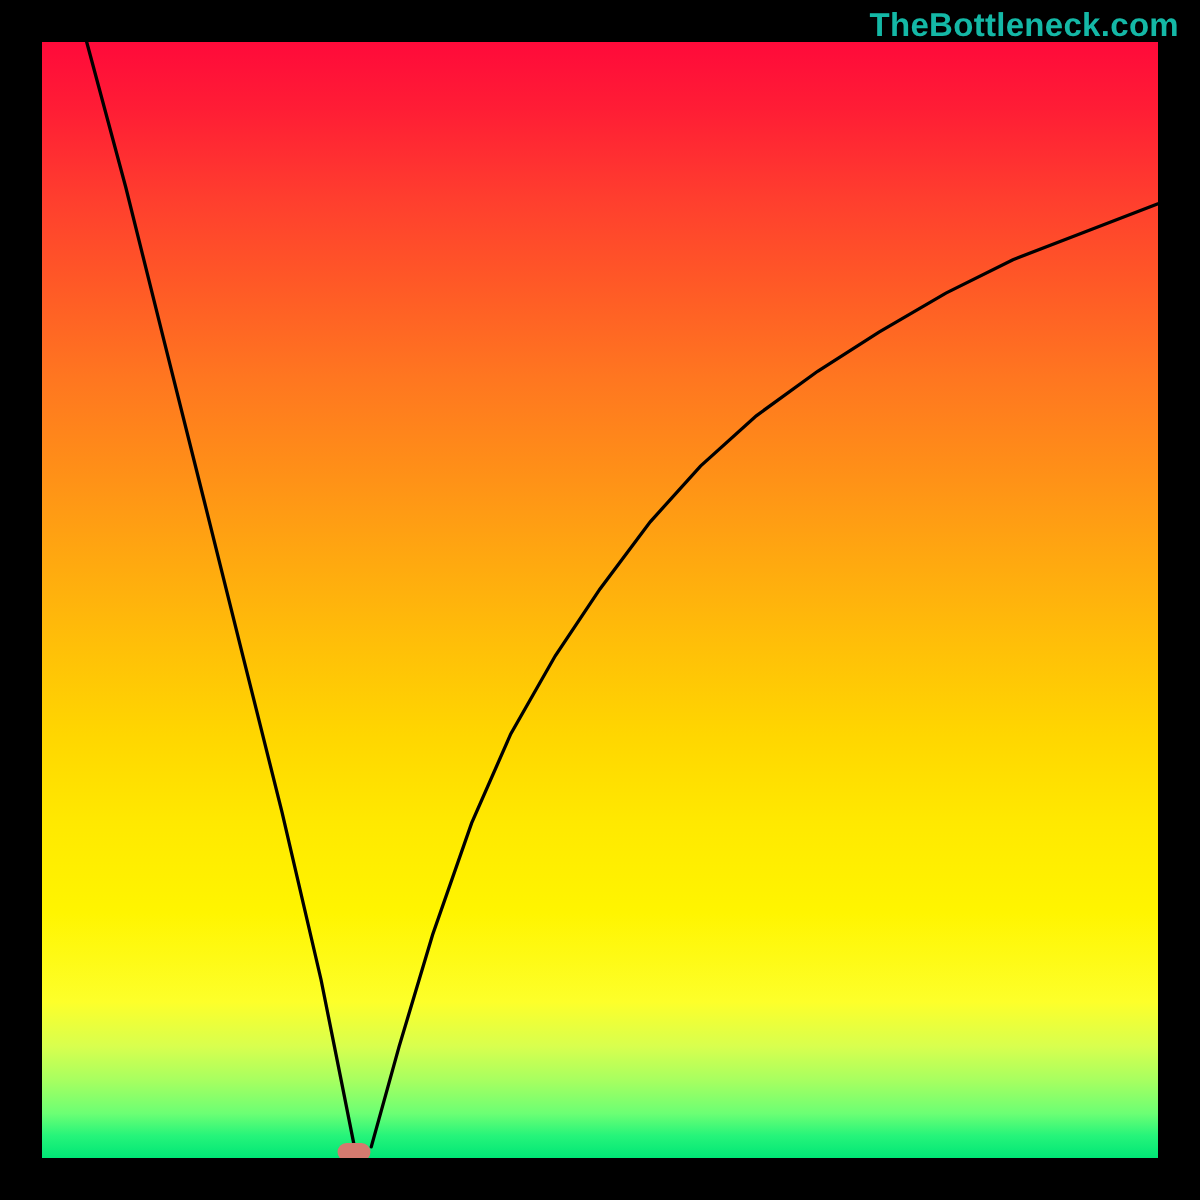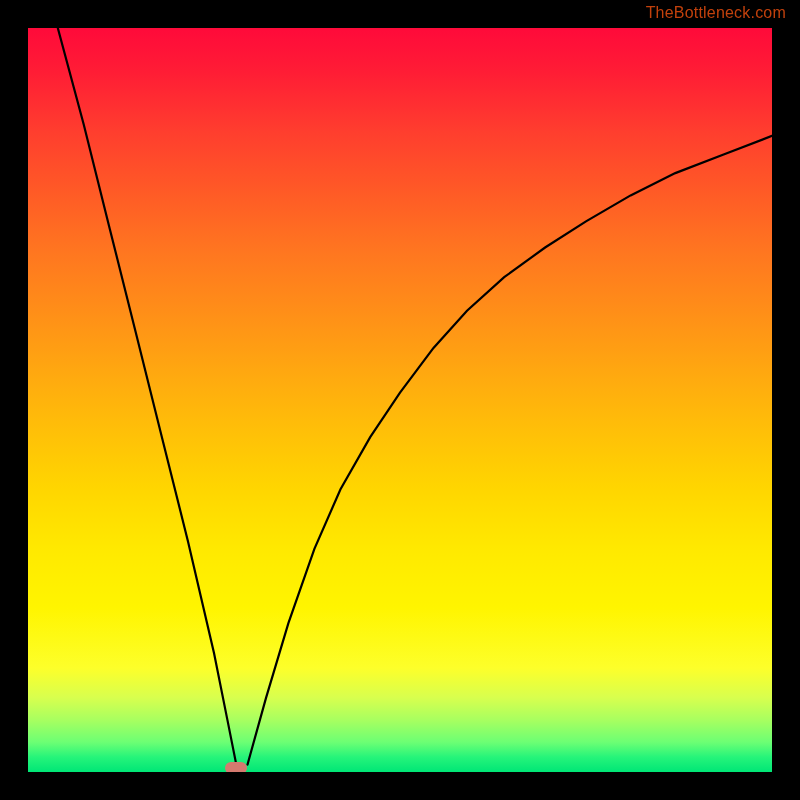--- a/index.html
+++ b/index.html
@@ -59,24 +59,24 @@
     position: absolute;
     width: 22px;
     height: 12px;
     background: #d47a6f;
     border-radius: 6px;
   }
   .watermark {
     position: absolute;
     top: 4px;
     right: 14px;
-    color: #c2410c;
-    font-size: 16px;
+    color: #14b8a6;
+    font-size: 22px;
     letter-spacing: 0.2px;
-    font-weight: 400;
+    font-weight: 700;
   }
 </style>
 </head>
 <body>
 
 <div class="frame">
 
   <div class="plot">
     <div class="gradient"></div>
 

